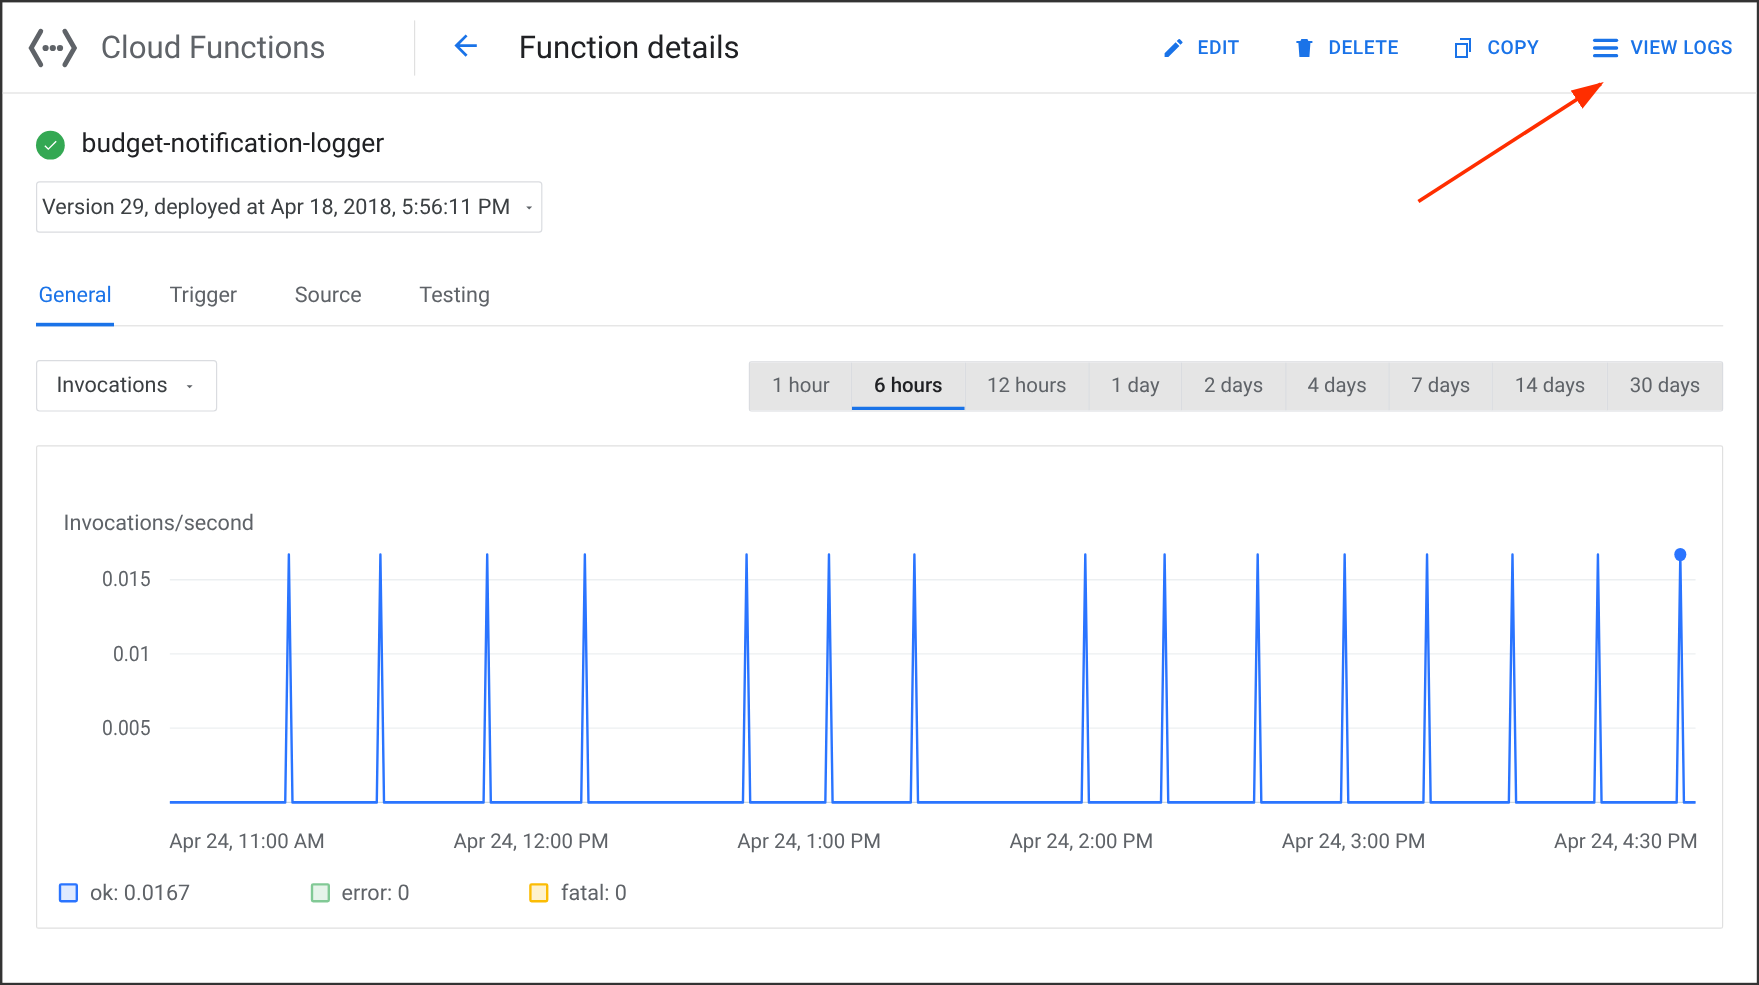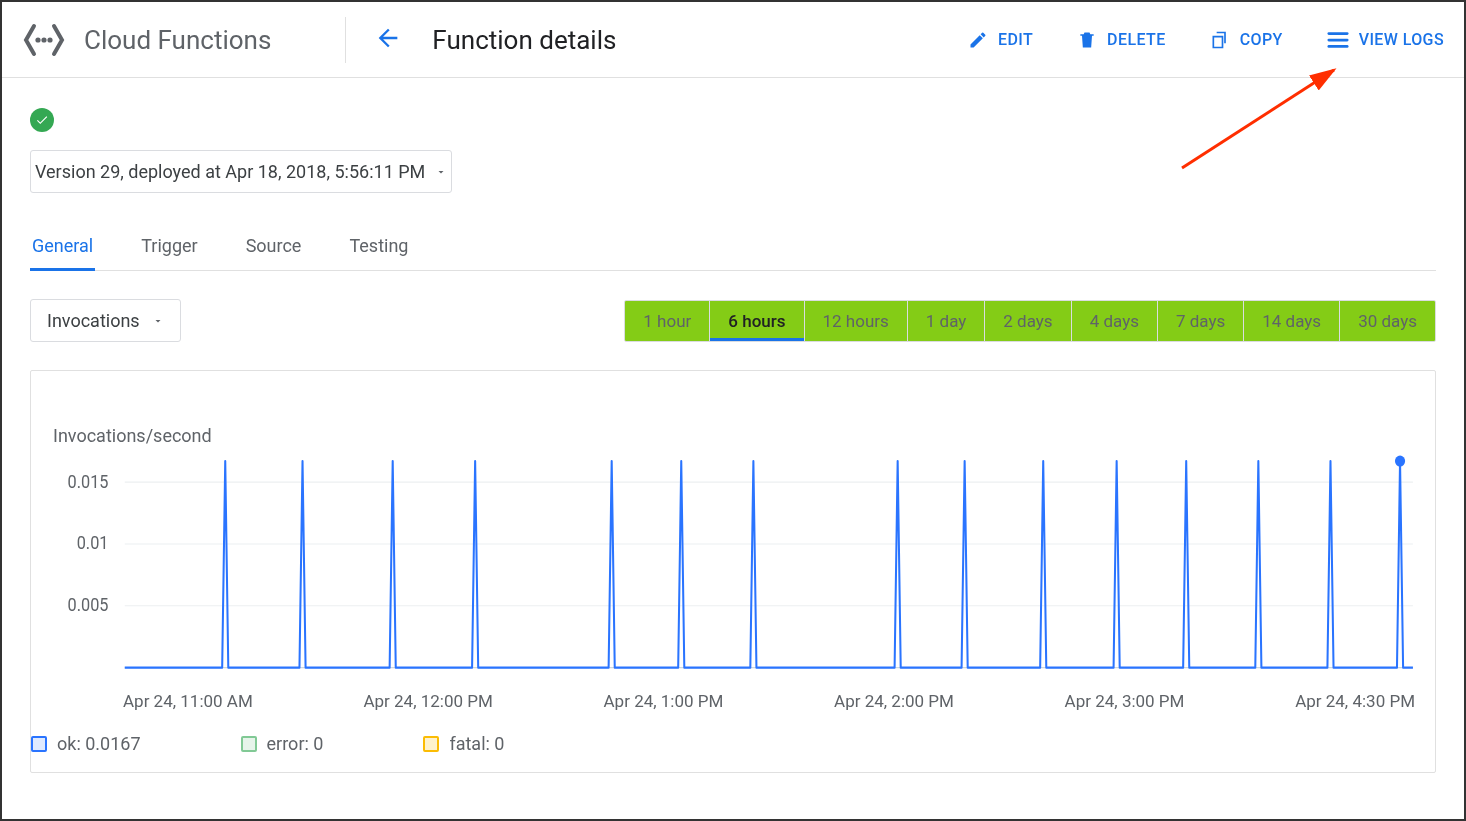--- a/index.html
+++ b/index.html
@@ -39,26 +39,26 @@
   
   .tabs{display:flex;gap:44px;border-bottom:1px solid var(--border2);margin-top:28px;}
   .tab{padding:14px 2px;font-size:18px;color:var(--muted);cursor:pointer;position:relative;}
   .tab.active{color:var(--blue);}
   .tab.active::after{content:"";position:absolute;left:0;right:0;bottom:-1px;height:3px;background:var(--blue);}
 
   
   .metric-row{display:flex;align-items:center;margin-top:28px;}
   .metric-select{display:inline-flex;align-items:center;gap:12px;border:1px solid var(--border);border-radius:3px;padding:10px 16px;font-size:18px;color:#3c4043;cursor:pointer;}
   .range-group{margin-left:auto;display:flex;border:1px solid var(--border);border-radius:2px;overflow:hidden;}
-  .range-btn{padding:10px 18px;font-size:17px;color:var(--muted);background:#84cc16;border-left:1px solid var(--border);cursor:pointer;}
+  .range-btn{padding:10px 18px;font-size:17px;color:var(--muted);background:#e5e5e5;border-left:1px solid var(--border);cursor:pointer;}
   .range-btn:first-child{border-left:none;}
   .range-btn.active{color:#202124;box-shadow:inset 0 -3px 0 0 var(--blue);font-weight:500;}
 
   
-  .chart-card{border:1px solid var(--border2);border-radius:2px;margin-top:28px;padding:56px 18px 18px 0;position:relative;}
+  .chart-card{border:1px solid var(--border2);border-radius:2px;margin-top:28px;padding:56px 18px 18px 18px;position:relative;}
   .chart-title{position:absolute;left:22px;top:54px;color:var(--muted);font-size:18px;}
   .chart-wrap{position:relative;margin-top:26px;}
   svg.chart{display:block;width:100%;height:230px;}
   .xticks{display:flex;margin-left:92px;margin-right:2px;justify-content:space-between;color:var(--muted);font-size:17px;margin-top:8px;}
   .legend{display:flex;gap:100px;margin-top:22px;align-items:center;color:var(--muted);font-size:18px;}
   .swatch{display:inline-block;width:16px;height:16px;border:2px solid;border-radius:2px;margin-right:10px;vertical-align:-2px;background:rgba(255,255,255,0);}
   .sw-ok{border-color:var(--blue2);background:rgba(42,116,255,.15);}
   .sw-err{border-color:var(--lightgreen);background:rgba(129,201,149,.2);}
   .sw-fatal{border-color:var(--orange);background:rgba(251,188,4,.2);}
 
@@ -136,20 +136,21 @@
     <line x1="8" y1="110" x2="160" y2="12" stroke="#ff2e00" stroke-width="3" marker-end="url(#ah)"></line>
   </svg>
 
   <div class="content">
     <div class="status-row">
       <span class="status-icon">
         <svg width="14" height="14" viewBox="0 0 24 24">
             <path fill="#fff" d="M9 16.2 4.8 12l-1.4 1.4L9 19 21 7l-1.4-1.4z"></path>
           </svg>
       </span>
+      <span class="fn-name">budget-notification-logger</span>
     </div>
 
     <div class="version-select">
       <span>Version 29, deployed at Apr 18, 2018, 5:56:11 PM</span>
       <svg width="12" height="12" viewBox="0 0 24 24">
           <path fill="#5f6368" d="M7 10l5 5 5-5z"></path>
         </svg>
     </div>
 
     <div class="tabs" id="tabs">

